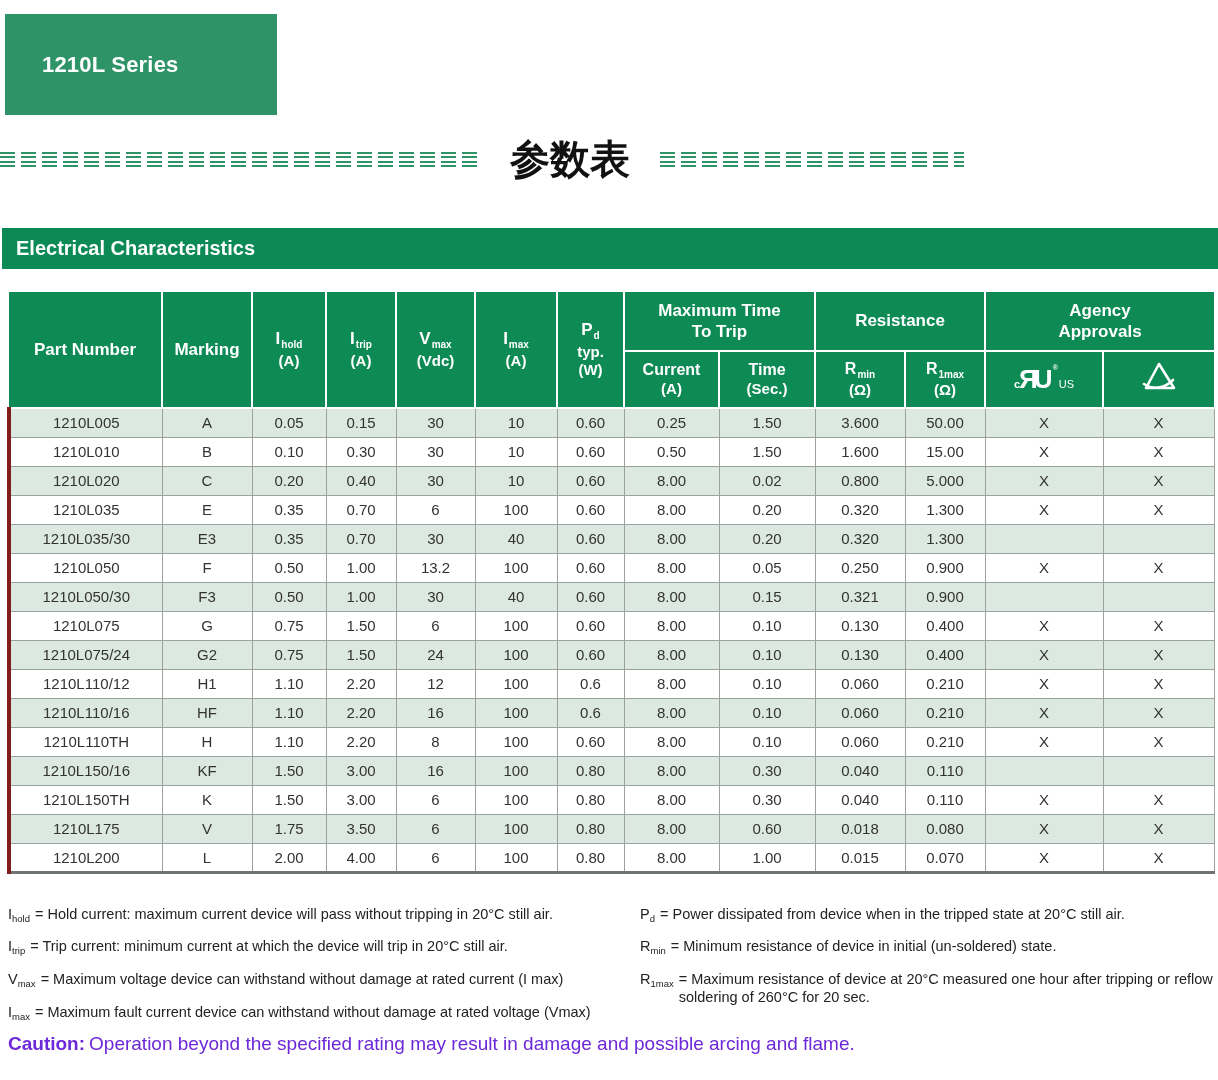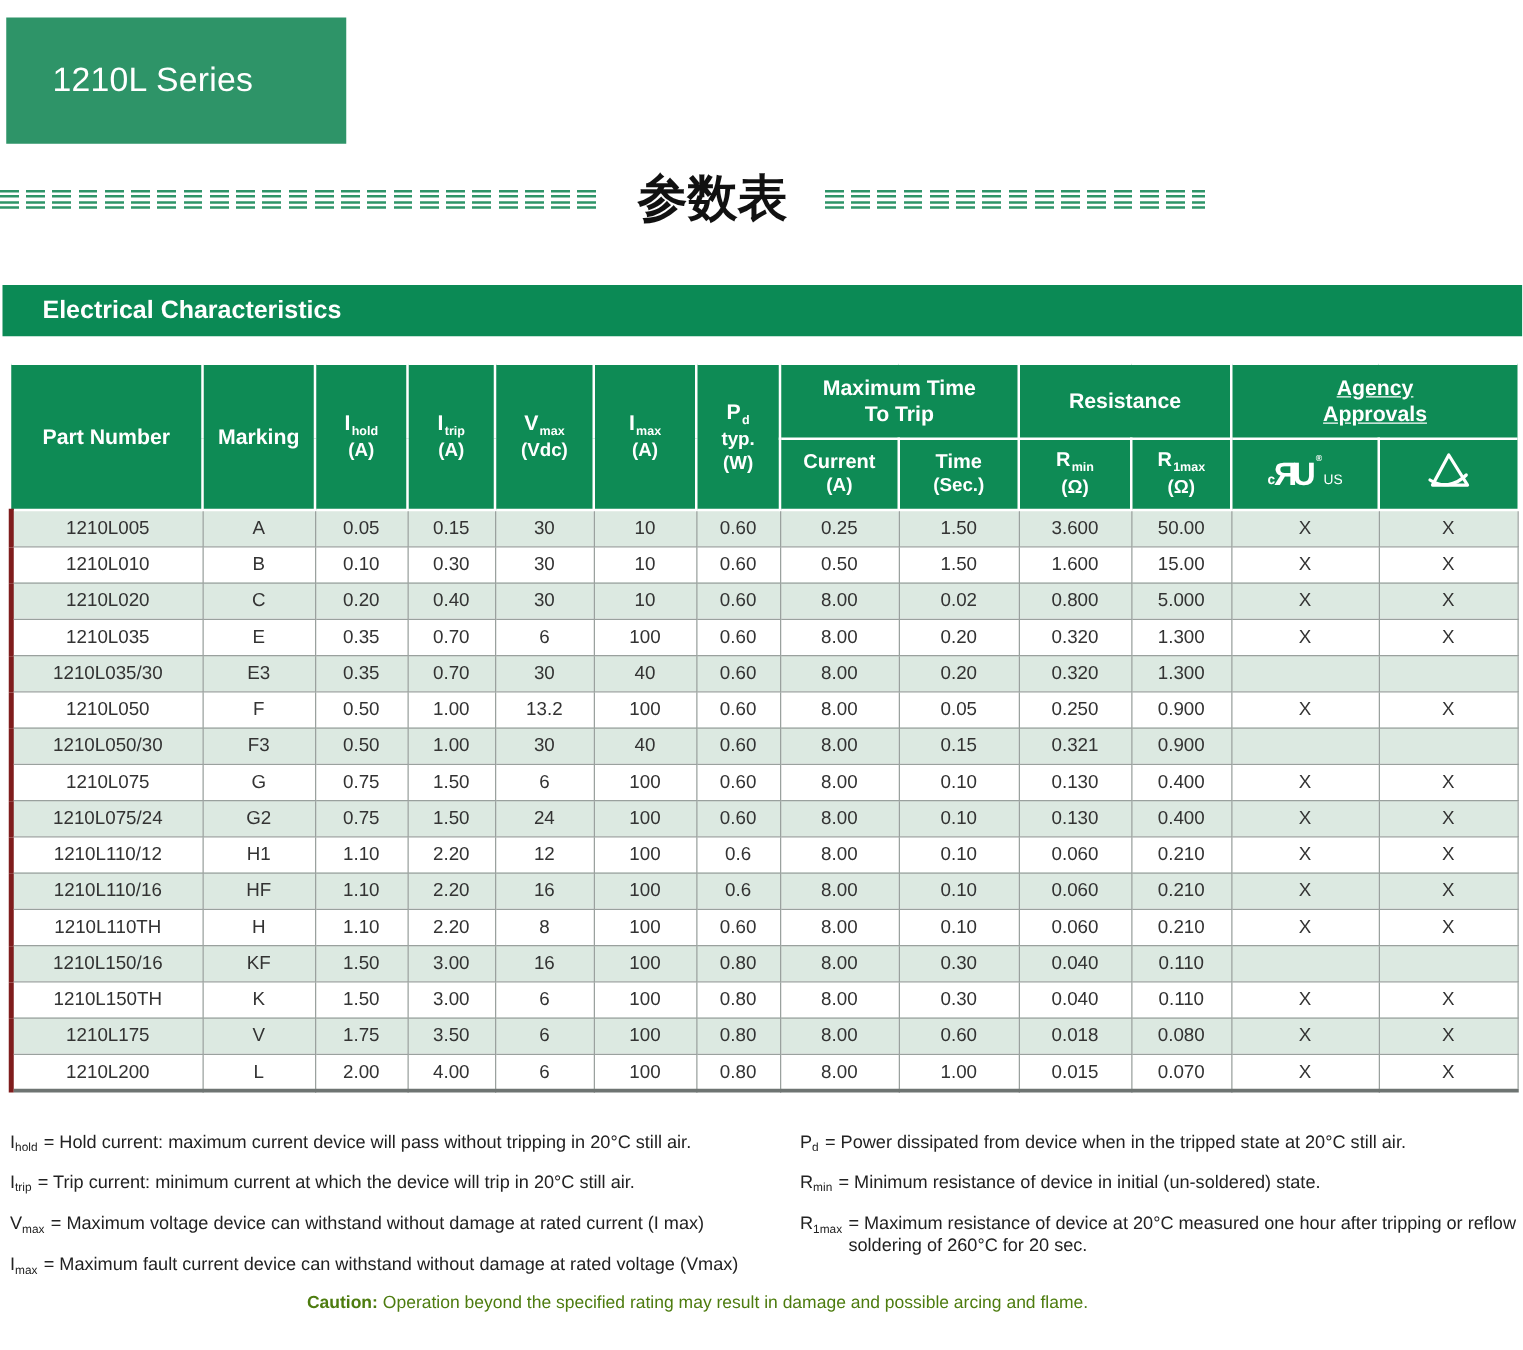--- a/index.html
+++ b/index.html
@@ -4,21 +4,21 @@
 <style>
   * { box-sizing: border-box; margin: 0; padding: 0; }
   html,body { background:#ffffff; }
   body { font-family: "Liberation Sans", sans-serif; color:#262626; }
   .page { position:relative; width:1218px; height:1080px; background:#fff; overflow:hidden; }
 
   
   .badge {
     position:absolute; left:5px; top:14px; width:272px; height:101px;
     background:#2E9468; color:#fff; display:flex; align-items:center;
-    padding-left:37px; font-size:27px; font-weight:normal; letter-spacing:0.2px;
+    padding-left:37px; font-size:22px; font-weight:bold; letter-spacing:0.2px;
   }
 
   
   .title-row {
     position:absolute; left:0; top:133px; width:964px; height:52px;
     display:flex; align-items:center;
   }
   .dash-line {
     height:15px;
     background-image:
@@ -34,37 +34,37 @@
   .dash-right { flex:1; }
   .cn-title {
     font-family:"DejaVu Serif", serif; font-size:40px; font-weight:bold;
     color:#111; margin:0 30px; line-height:52px; white-space:nowrap;
   }
 
   
   .section-band {
     position:absolute; left:2px; top:228px; width:1216px; height:41px;
     background:#0B8A55; color:#fff; font-size:20px; font-weight:bold;
-    display:flex; align-items:center; padding-left:32px;
+    display:flex; align-items:center; padding-left:14px;
   }
 
   
   table.spec {
     position:absolute; left:7px; top:290px; width:1205px;
     border-collapse:collapse; table-layout:fixed;
   }
   table.spec thead th {
     background:#0E8B55; color:#fff; font-weight:bold; text-align:center;
     border:2px solid #fff; vertical-align:middle; line-height:1.25;
   }
   table.spec thead tr.group-row th { height:60px; font-size:17px; }
   table.spec thead tr.sub-row th   { height:57px; font-size:16px; }
   table.spec thead th.span2 { font-size:16px; }
   table.spec thead th:first-child { border-left:none; }
-  table.spec thead th:last-child  { border-right:none;text-decoration:underline; }
+  table.spec thead th:last-child  { border-right:none; }
   th sub { font-size:10px; font-weight:bold; vertical-align:-4px; margin-left:1px; }
   .unit-line { display:block; font-size:15px; font-weight:bold; }
 
   table.spec tbody { border-top:2px solid #8f9694; border-bottom:3px solid #6e7472; }
   table.spec tbody td {
     height:29px; text-align:center; font-size:15px; color:#333;
     border:1px solid #9aa19e; background:#fff;
   }
   table.spec tbody tr.alt td { background:#DCE9E1; }
   table.spec tbody td:first-child { border-left:4px solid #7f1d1d; }
@@ -89,21 +89,21 @@
   .fn-col { display:flex; flex-direction:column; }
   .fn-col.left  { width:618px; }
   .fn-col.right { flex:1; }
   .fn { display:flex; margin:6.5px 0; line-height:1.25; }
   .fn-term { white-space:nowrap; margin-right:5px; }
   .fn-term sub { font-size:9.5px; vertical-align:-3px; }
   .fn-text { flex:1; }
 
   .caution {
     position:absolute; left:8px; top:1033px; width:1100px;
-    font-size:14px; color:#4d7c0f;text-align:center;
+    font-size:19px; color:#6d28d9;
   }
   .caution b { margin-right:4px; }
 </style>
 </head>
 <body>
 
 <div class="page">
 
   <div class="badge">
     <span>1210L Series</span>

